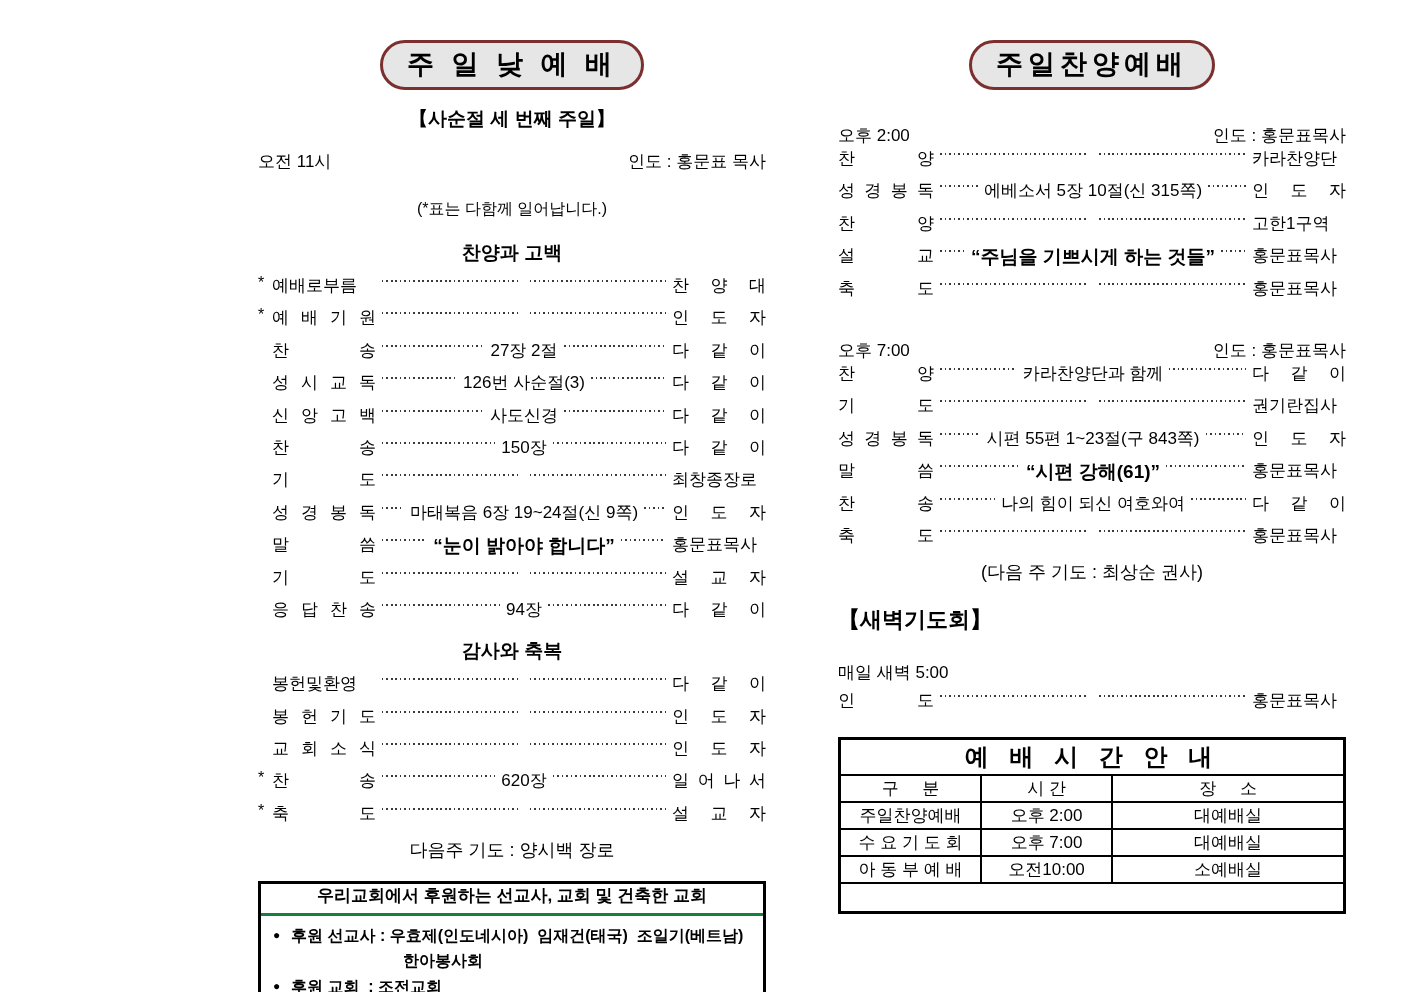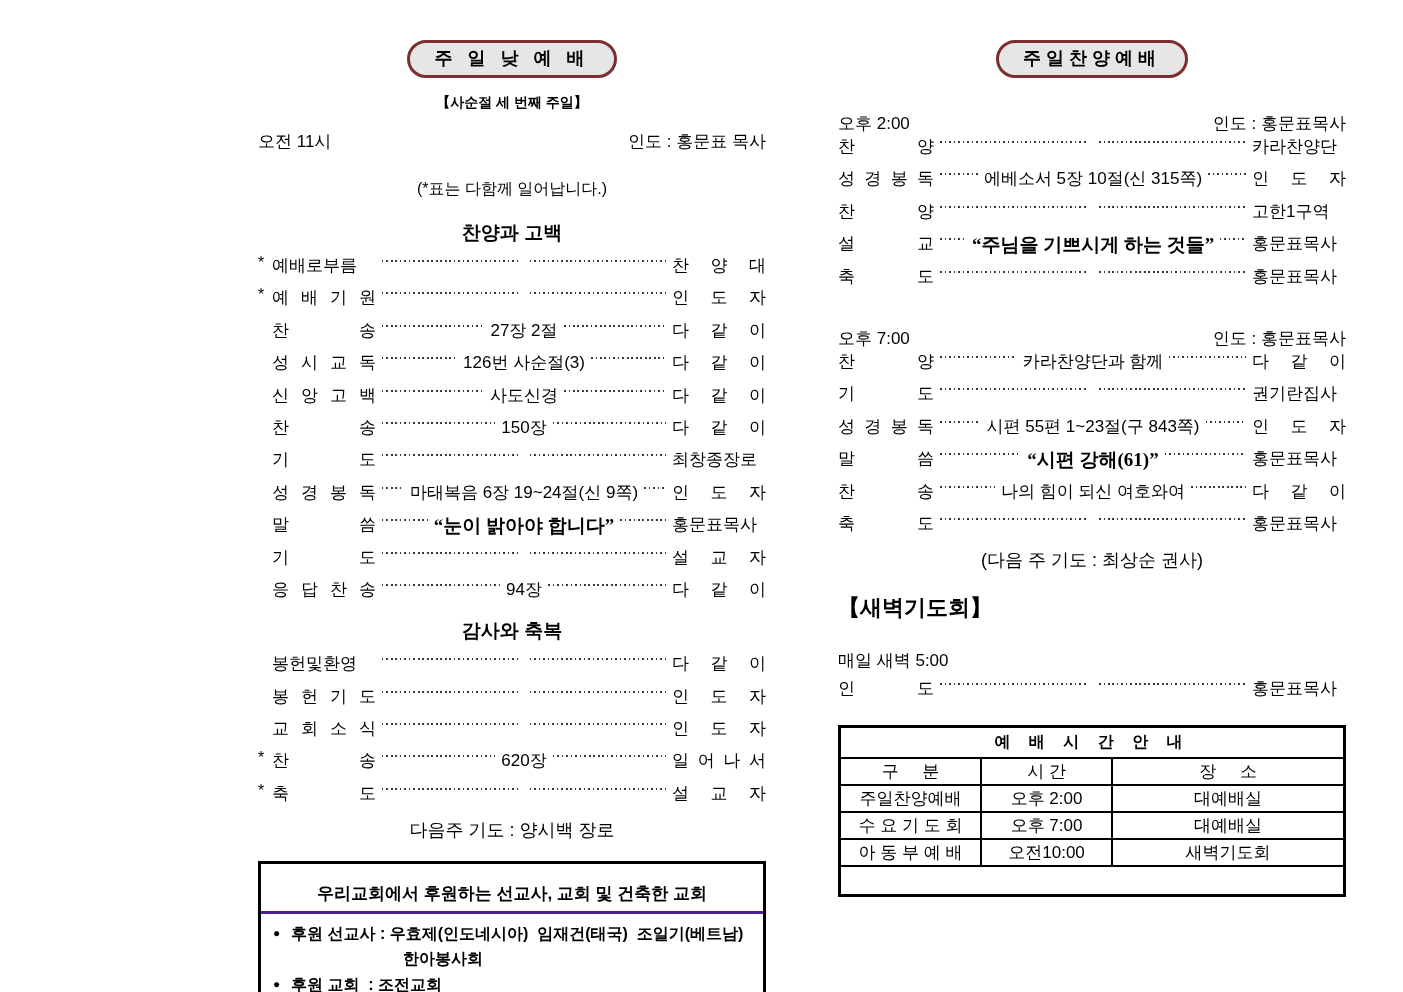--- a/index.html
+++ b/index.html
@@ -12,61 +12,61 @@
   .col{position:absolute;top:0;}
   .col-left{left:258px;width:508px;}
   .col-right{left:838px;width:508px;}
 
   
   .oval{
     margin:40px auto 0;width:fit-content;
     padding:3px 24px 5px;
     border:3px solid #7b2f2f;border-radius:999px;
     background:#e6e6e6;
-    font-size:18px;font-weight:bold;letter-spacing:5px;white-space:pre;
+    font-size:27px;font-weight:bold;letter-spacing:5px;white-space:pre;
   }
   .oval.second{margin-top:30px;}
 
-  .subtitle{margin-top:16px;text-align:center;font-weight:bold;font-size:14px;white-space:pre;}
+  .subtitle{margin-top:16px;text-align:center;font-weight:bold;font-size:19px;white-space:pre;}
   .meta{display:flex;justify-content:space-between;font-size:17px;margin-top:18px;white-space:pre;}
   .col-right .meta{margin-top:34px;}
   .note{margin-top:26px;text-align:center;font-size:16px;white-space:pre;}
   .sec-heading{margin-top:20px;margin-bottom:8px;text-align:center;font-weight:bold;font-size:19px;}
 
   
   .row{display:flex;align-items:flex-start;height:32.4px;font-size:17px;}
   .star{flex:none;width:14px;font-size:16px;}
   .lbl{flex:none;display:inline-block;width:104px;text-align-last:justify;white-space:pre;}
   .col-right .lbl{width:96px;}
   .leader{
     flex:1 1 12px;min-width:10px;height:2px;margin:6px 6px 0;
     background:repeating-linear-gradient(to right,#3a3a3a 0 1.5px,transparent 1.5px 4.5px);
   }
   .ctr{flex:none;white-space:pre;text-align:center;}
   .ctr:empty{display:none;}
-  .ctr.bold{font-weight:bold;font-size:19px;font-family:Liberation Serif, serif;}
+  .ctr.bold{font-weight:bold;font-size:19px;}
   .rv{flex:none;display:inline-block;min-width:94px;text-align-last:justify;white-space:pre;}
   .center-line{height:32.4px;display:flex;align-items:center;justify-content:center;font-size:18px;white-space:pre;}
 
   
   .support-box{margin-top:14px;border:3px solid #000;}
-  .support-title{font-weight:bold;font-size:17px;text-align:center;padding:18px 0 6px;border-bottom:3px solid #4c1d95;white-space:pre;}
+  .support-title{font-weight:bold;font-size:17px;text-align:center;padding:0 0 6px;border-bottom:3px solid #15803d;white-space:pre;}
   .support-body{padding:7px 10px 9px 12px;}
   .s-line{display:flex;font-size:16px;font-weight:600;line-height:25.5px;white-space:pre;}
   .s-line .bullet{flex:none;width:18px;font-size:12px;}
   .s-line.indent-deep{margin-left:112px;}
 
   
   .dawn-heading{margin-top:16px;text-align:left;font-weight:bold;font-size:22px;white-space:pre;}
   .dawn-time{margin-top:22px;height:32px;display:flex;align-items:center;font-size:17px;white-space:pre;}
 
   
   .schedule{margin-top:16px;width:100%;border-collapse:collapse;border:3px solid #000;}
   .schedule td{border:2px solid #000;text-align:center;white-space:pre;font-size:17px;padding:1px 2px;height:21px;}
-  .schedule .t-title{font-size:16px;font-weight:bold;letter-spacing:7px;height:27px;}
+  .schedule .t-title{font-size:24px;font-weight:bold;letter-spacing:7px;height:27px;}
   .schedule .t-head td{height:22px;}
   .schedule .t-footer{height:25px;}
 </style>
 </head>
 <body>
 
 <div class="page">
 
   <div class="col col-left">
     <div class="oval">주 일 낮 예 배</div>
@@ -353,21 +353,21 @@
           <td>대예배실</td>
         </tr>
         <tr>
           <td>수 요 기 도 회</td>
           <td>오후 7:00</td>
           <td>대예배실</td>
         </tr>
         <tr>
           <td>아 동 부 예 배</td>
           <td>오전10:00</td>
-          <td>새벽기도회</td>
+          <td>소예배실</td>
         </tr>
         <tr>
           <td class="t-footer" colspan="3"></td>
         </tr>
       </tbody>
     </table>
   </div>
 
 </div>
 

